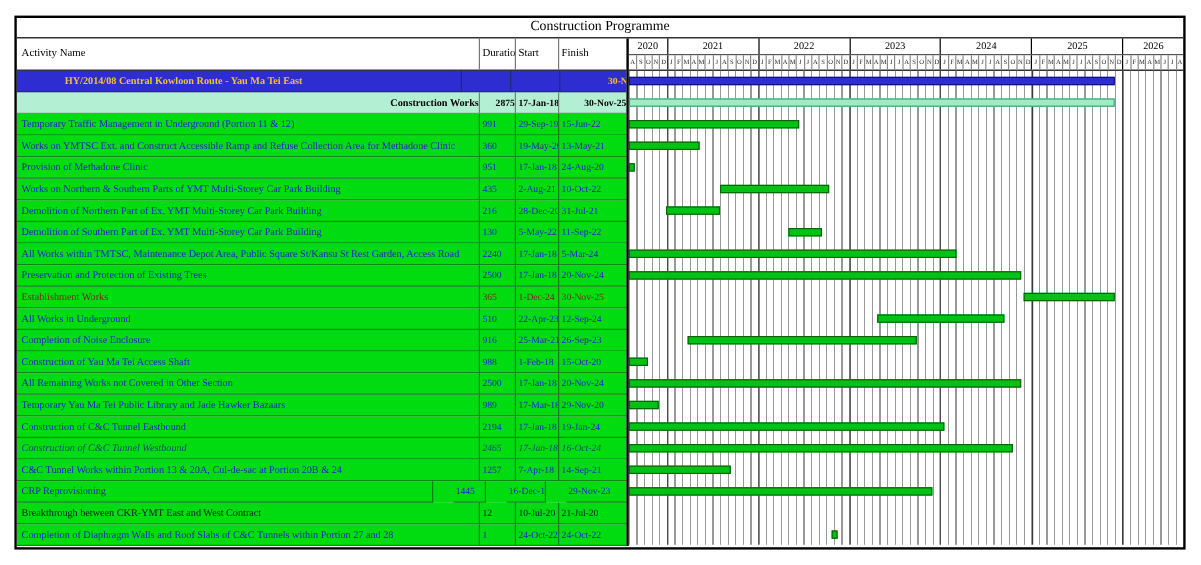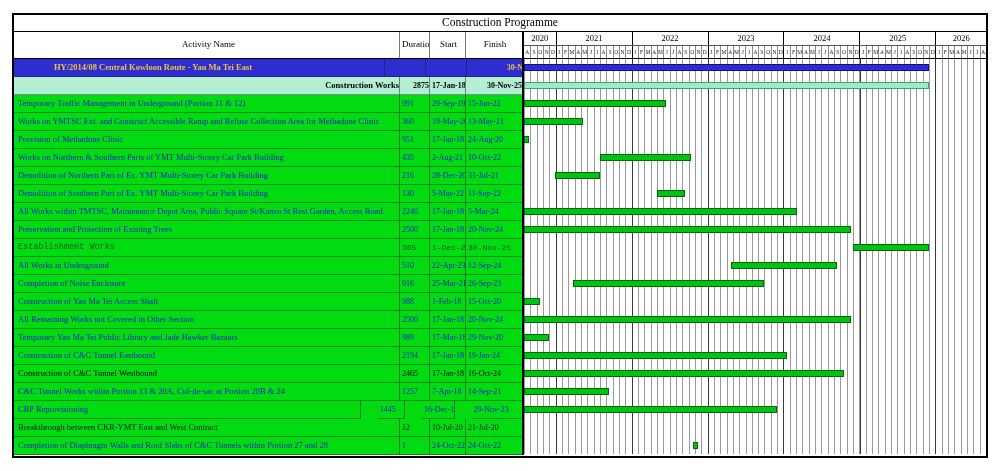--- a/index.html
+++ b/index.html
@@ -2,21 +2,21 @@
 <html><head>
 <meta charset="utf-8">
 <style>
   html,body{margin:0;padding:0;background:#ffffff;}
   body{width:1001px;height:471px;position:relative;font-family:"Liberation Serif","DejaVu Serif",serif;-webkit-font-smoothing:antialiased;}
   *{box-sizing:border-box;}
   .frame{position:absolute;left:12px;top:13px;width:976px;height:445px;border:2px solid #000;background:#fff;overflow:hidden;}
   .title-row{height:17px;line-height:15px;text-align:center;font-size:11.5px;border-bottom:1.5px solid #000;background:#fff;}
   .body{display:flex;height:423px;}
   .left{width:508px;flex:0 0 508px;}
-  .lheader{height:27px;display:flex;border-bottom:1.5px solid #000;font-size:9px;text-align:center;}
+  .lheader{height:27px;display:flex;border-bottom:1.5px solid #000;font-size:9px;}
   .hc{height:100%;line-height:25px;border-right:1px solid #777;white-space:nowrap;overflow:hidden;}
   .hc.name{width:386px;padding-left:4px;}
   .hc.dur{width:30px;padding-left:2px;}
   .hc.st{width:36px;padding-left:2px;}
   .hc.fi{width:56px;border-right:none;padding-left:2px;}
   .lrows{height:396px;}
   .lrow{height:18px;display:flex;}
   .lc{height:100%;line-height:17px;border-right:1px solid rgba(30,30,30,.5);border-bottom:1px solid rgba(30,30,30,.45);white-space:nowrap;overflow:hidden;font-size:8px;}
   .lc.name{width:386px;padding-left:4px;font-size:8.5px;}
   .lc.dur{width:30px;padding-left:2px;}
@@ -106,21 +106,21 @@
             <div class="lc dur">2240</div>
             <div class="lc st">17-Jan-18</div>
             <div class="lc fi">5-Mar-24</div>
           </div>
           <div class="lrow task" style="background: rgb(0, 220, 16); color: rgb(32, 32, 204);">
             <div class="lc name">Preservation and Protection of Existing Trees</div>
             <div class="lc dur">2500</div>
             <div class="lc st">17-Jan-18</div>
             <div class="lc fi">20-Nov-24</div>
           </div>
-          <div class="lrow task" style="background: rgb(0, 220, 16); color: #14532d; font-family: Liberation Mono, monospace;">
+          <div class="lrow task" style="background: rgb(0, 220, 16); color: #7f1d1d;">
             <div class="lc name">Establishment Works</div>
             <div class="lc dur">365</div>
             <div class="lc st">1-Dec-24</div>
             <div class="lc fi">30-Nov-25</div>
           </div>
           <div class="lrow task" style="background: rgb(0, 220, 16); color: rgb(32, 32, 204);">
             <div class="lc name">All Works in Underground</div>
             <div class="lc dur">510</div>
             <div class="lc st">22-Apr-23</div>
             <div class="lc fi">12-Sep-24</div>
@@ -148,21 +148,21 @@
             <div class="lc dur">989</div>
             <div class="lc st">17-Mar-18</div>
             <div class="lc fi">29-Nov-20</div>
           </div>
           <div class="lrow task" style="background: rgb(0, 220, 16); color: rgb(32, 32, 204);">
             <div class="lc name">Construction of C&amp;C Tunnel Eastbound</div>
             <div class="lc dur">2194</div>
             <div class="lc st">17-Jan-18</div>
             <div class="lc fi">19-Jan-24</div>
           </div>
-          <div class="lrow task" style="background: rgb(0, 220, 16); color: #000000;">
+          <div class="lrow task" style="background: rgb(0, 220, 16); color: #0c4a6e; font-style: italic;">
             <div class="lc name">Construction of C&amp;C Tunnel Westbound</div>
             <div class="lc dur">2465</div>
             <div class="lc st">17-Jan-18</div>
             <div class="lc fi">16-Oct-24</div>
           </div>
           <div class="lrow task" style="background: rgb(0, 220, 16); color: rgb(32, 32, 204);">
             <div class="lc name">C&amp;C Tunnel Works within Portion 13 &amp; 20A, Cul-de-sac at Portion 20B &amp; 24</div>
             <div class="lc dur">1257</div>
             <div class="lc st">7-Apr-18</div>
             <div class="lc fi">14-Sep-21</div>

